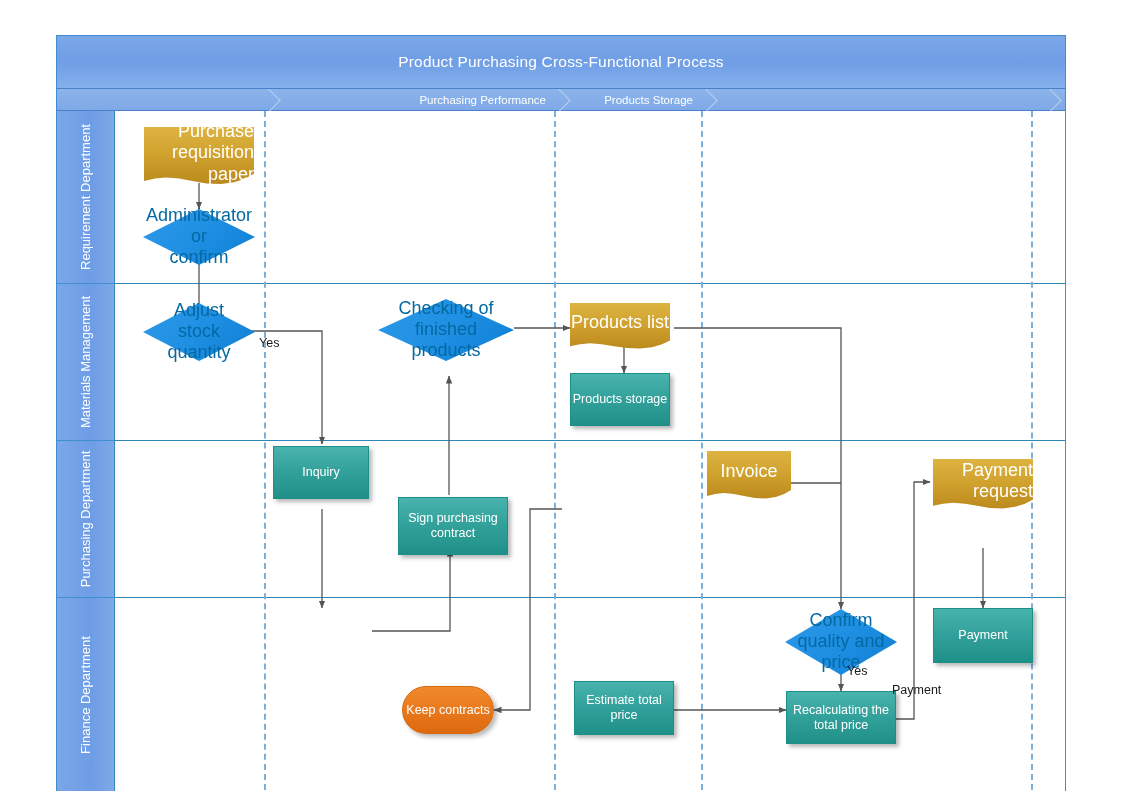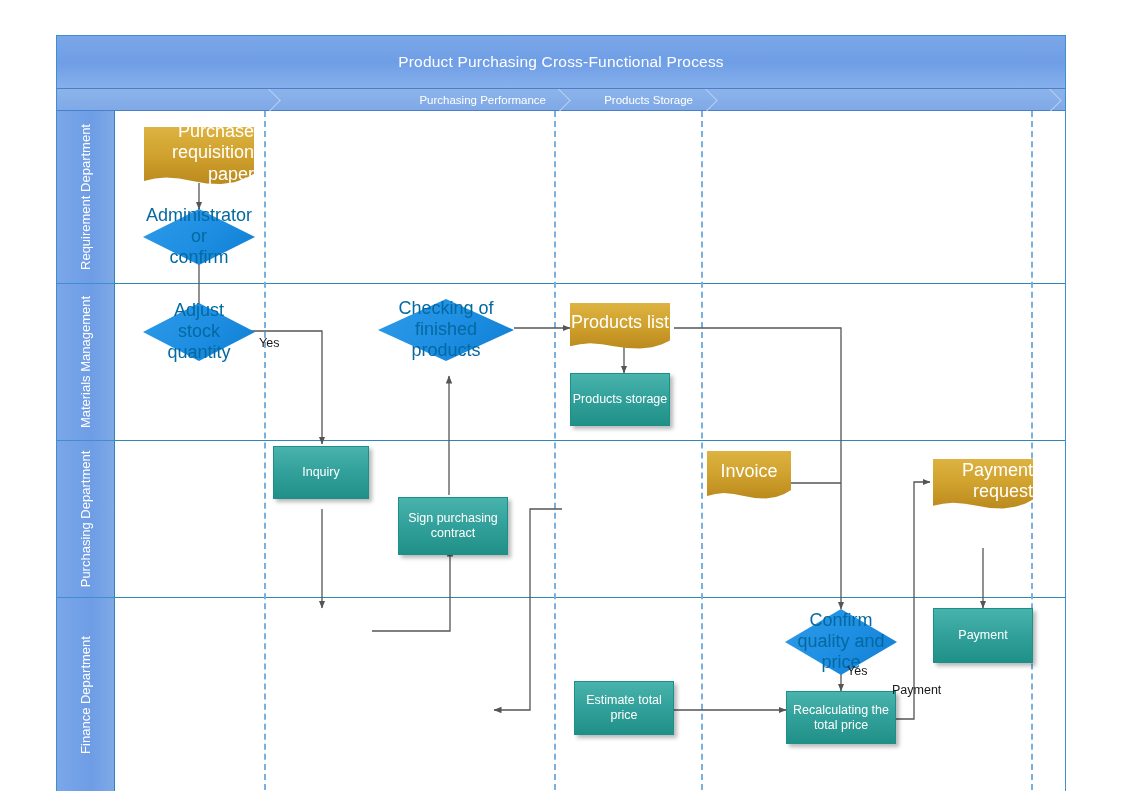--- a/index.html
+++ b/index.html
@@ -248,20 +248,23 @@
       <div class="docshape"></div>
       <div class="doctext">Invoice</div>
     </div>
 
     <div class="doc-wrap" style="left:876px;top:415px;width:100px;height:52px;margin-top:8px;">
       <div class="docshape"></div>
       <div class="doctext">Payment request</div>
     </div>
 
 
+    <div class="shape term" style="left:345px;top:650px;width:92px;height:48px;">
+      <span>Keep contracts</span>
+    </div>
 
     <div class="shape proc" style="left:517px;top:645px;width:100px;height:54px;">
       <span>Estimate total price</span>
     </div>
 
     <div class="dec" style="left:728px;top:573px;width:112px;height:66px;">
       <div class="decshape"></div>
       <div class="dectext">Confirm<br>quality and<br>price</div>
     </div>
     <div class="elabel" style="left:790px;top:628px;">Yes</div>

